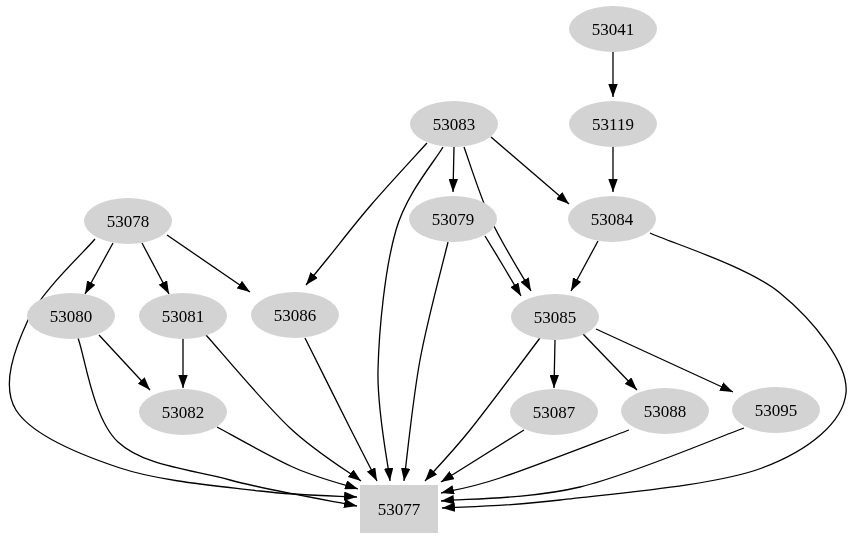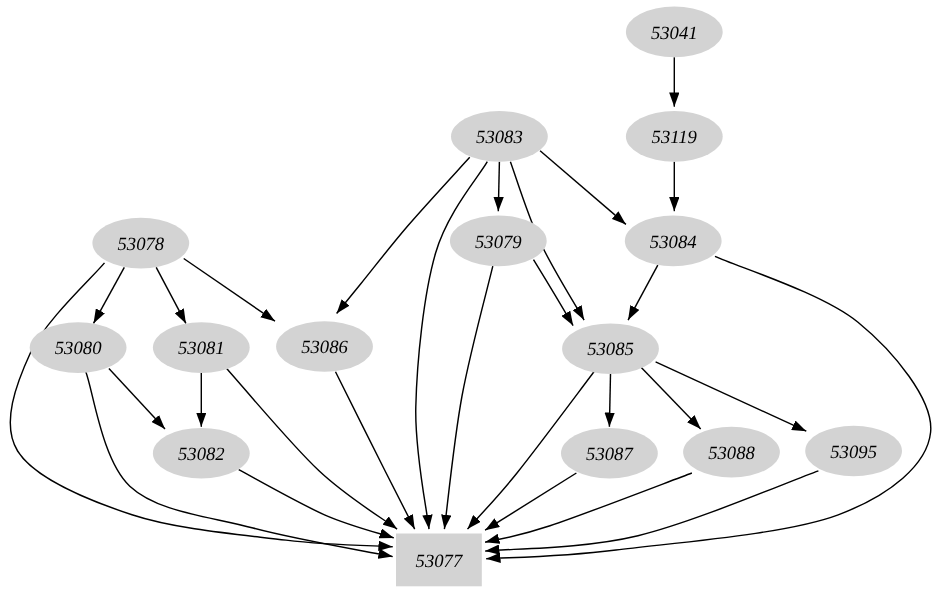--- a/index.html
+++ b/index.html
@@ -7,21 +7,20 @@
     padding: 0;
     background: #ffffff;
     font-family: "Liberation Serif", serif;
   }
   .canvas-wrap {
     position: relative;
     width: 852px;
     height: 539px;
     background: #ffffff;
     overflow: hidden;
-    font-style: italic;
   }
   svg { display: block; }
   text {
     font-family: "Liberation Serif", "DejaVu Serif", serif;
     fill: #000000;
   }
 </style>
 </head>
 <body>
 

